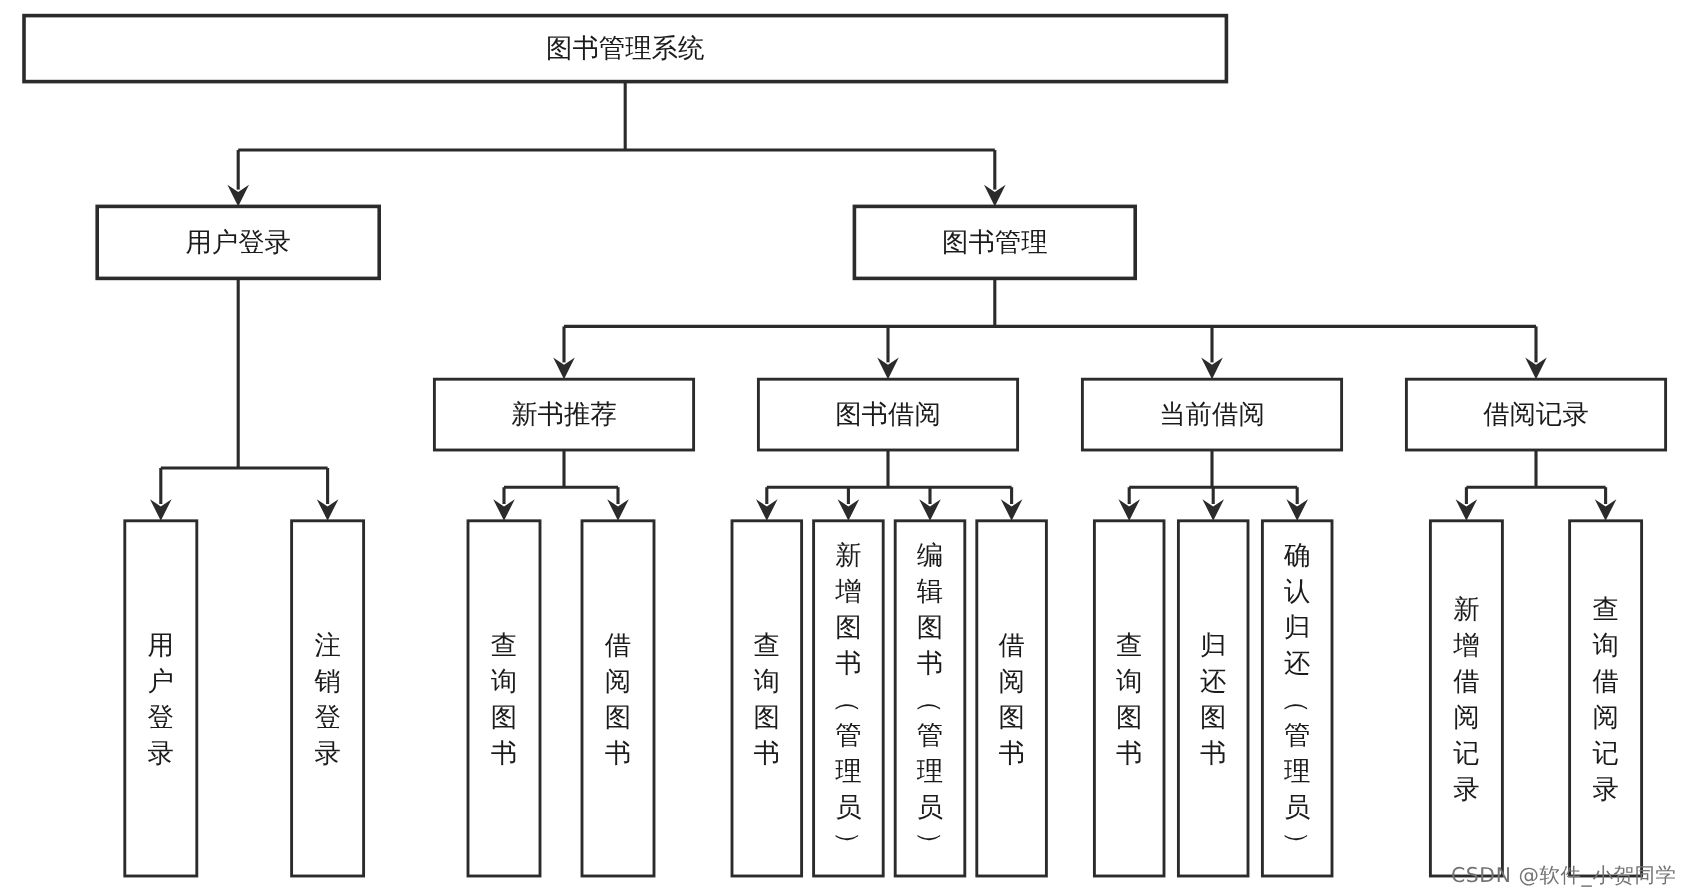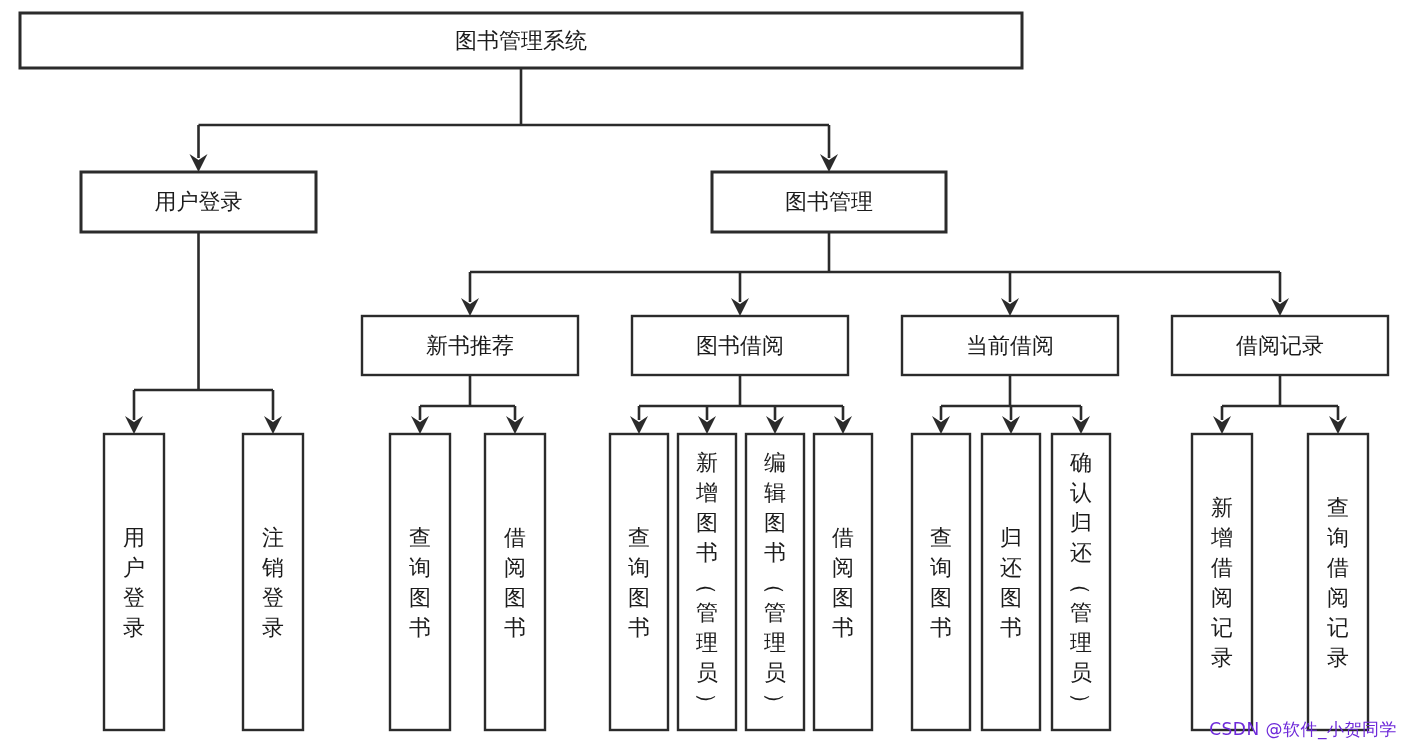--- a/index.html
+++ b/index.html
@@ -50,21 +50,21 @@
     font-family: "DejaVu Sans", "Liberation Sans", sans-serif;
     font-size: 22px;
     text-anchor: middle;
   }
   .watermark {
     position: absolute;
     right: 8px;
     bottom: 6px;
     font-family: "DejaVu Sans", "Liberation Sans", sans-serif;
     font-size: 17px;
-    color: #6d28d9;
+    color: #737373;
     letter-spacing: 0.5px;
     white-space: nowrap;
     user-select: none;
   }
 </style>
 </head>
 <body>
 
 <svg id="diagram" viewBox="0 0 1405 747" xmlns="http://www.w3.org/2000/svg">
   <defs>

